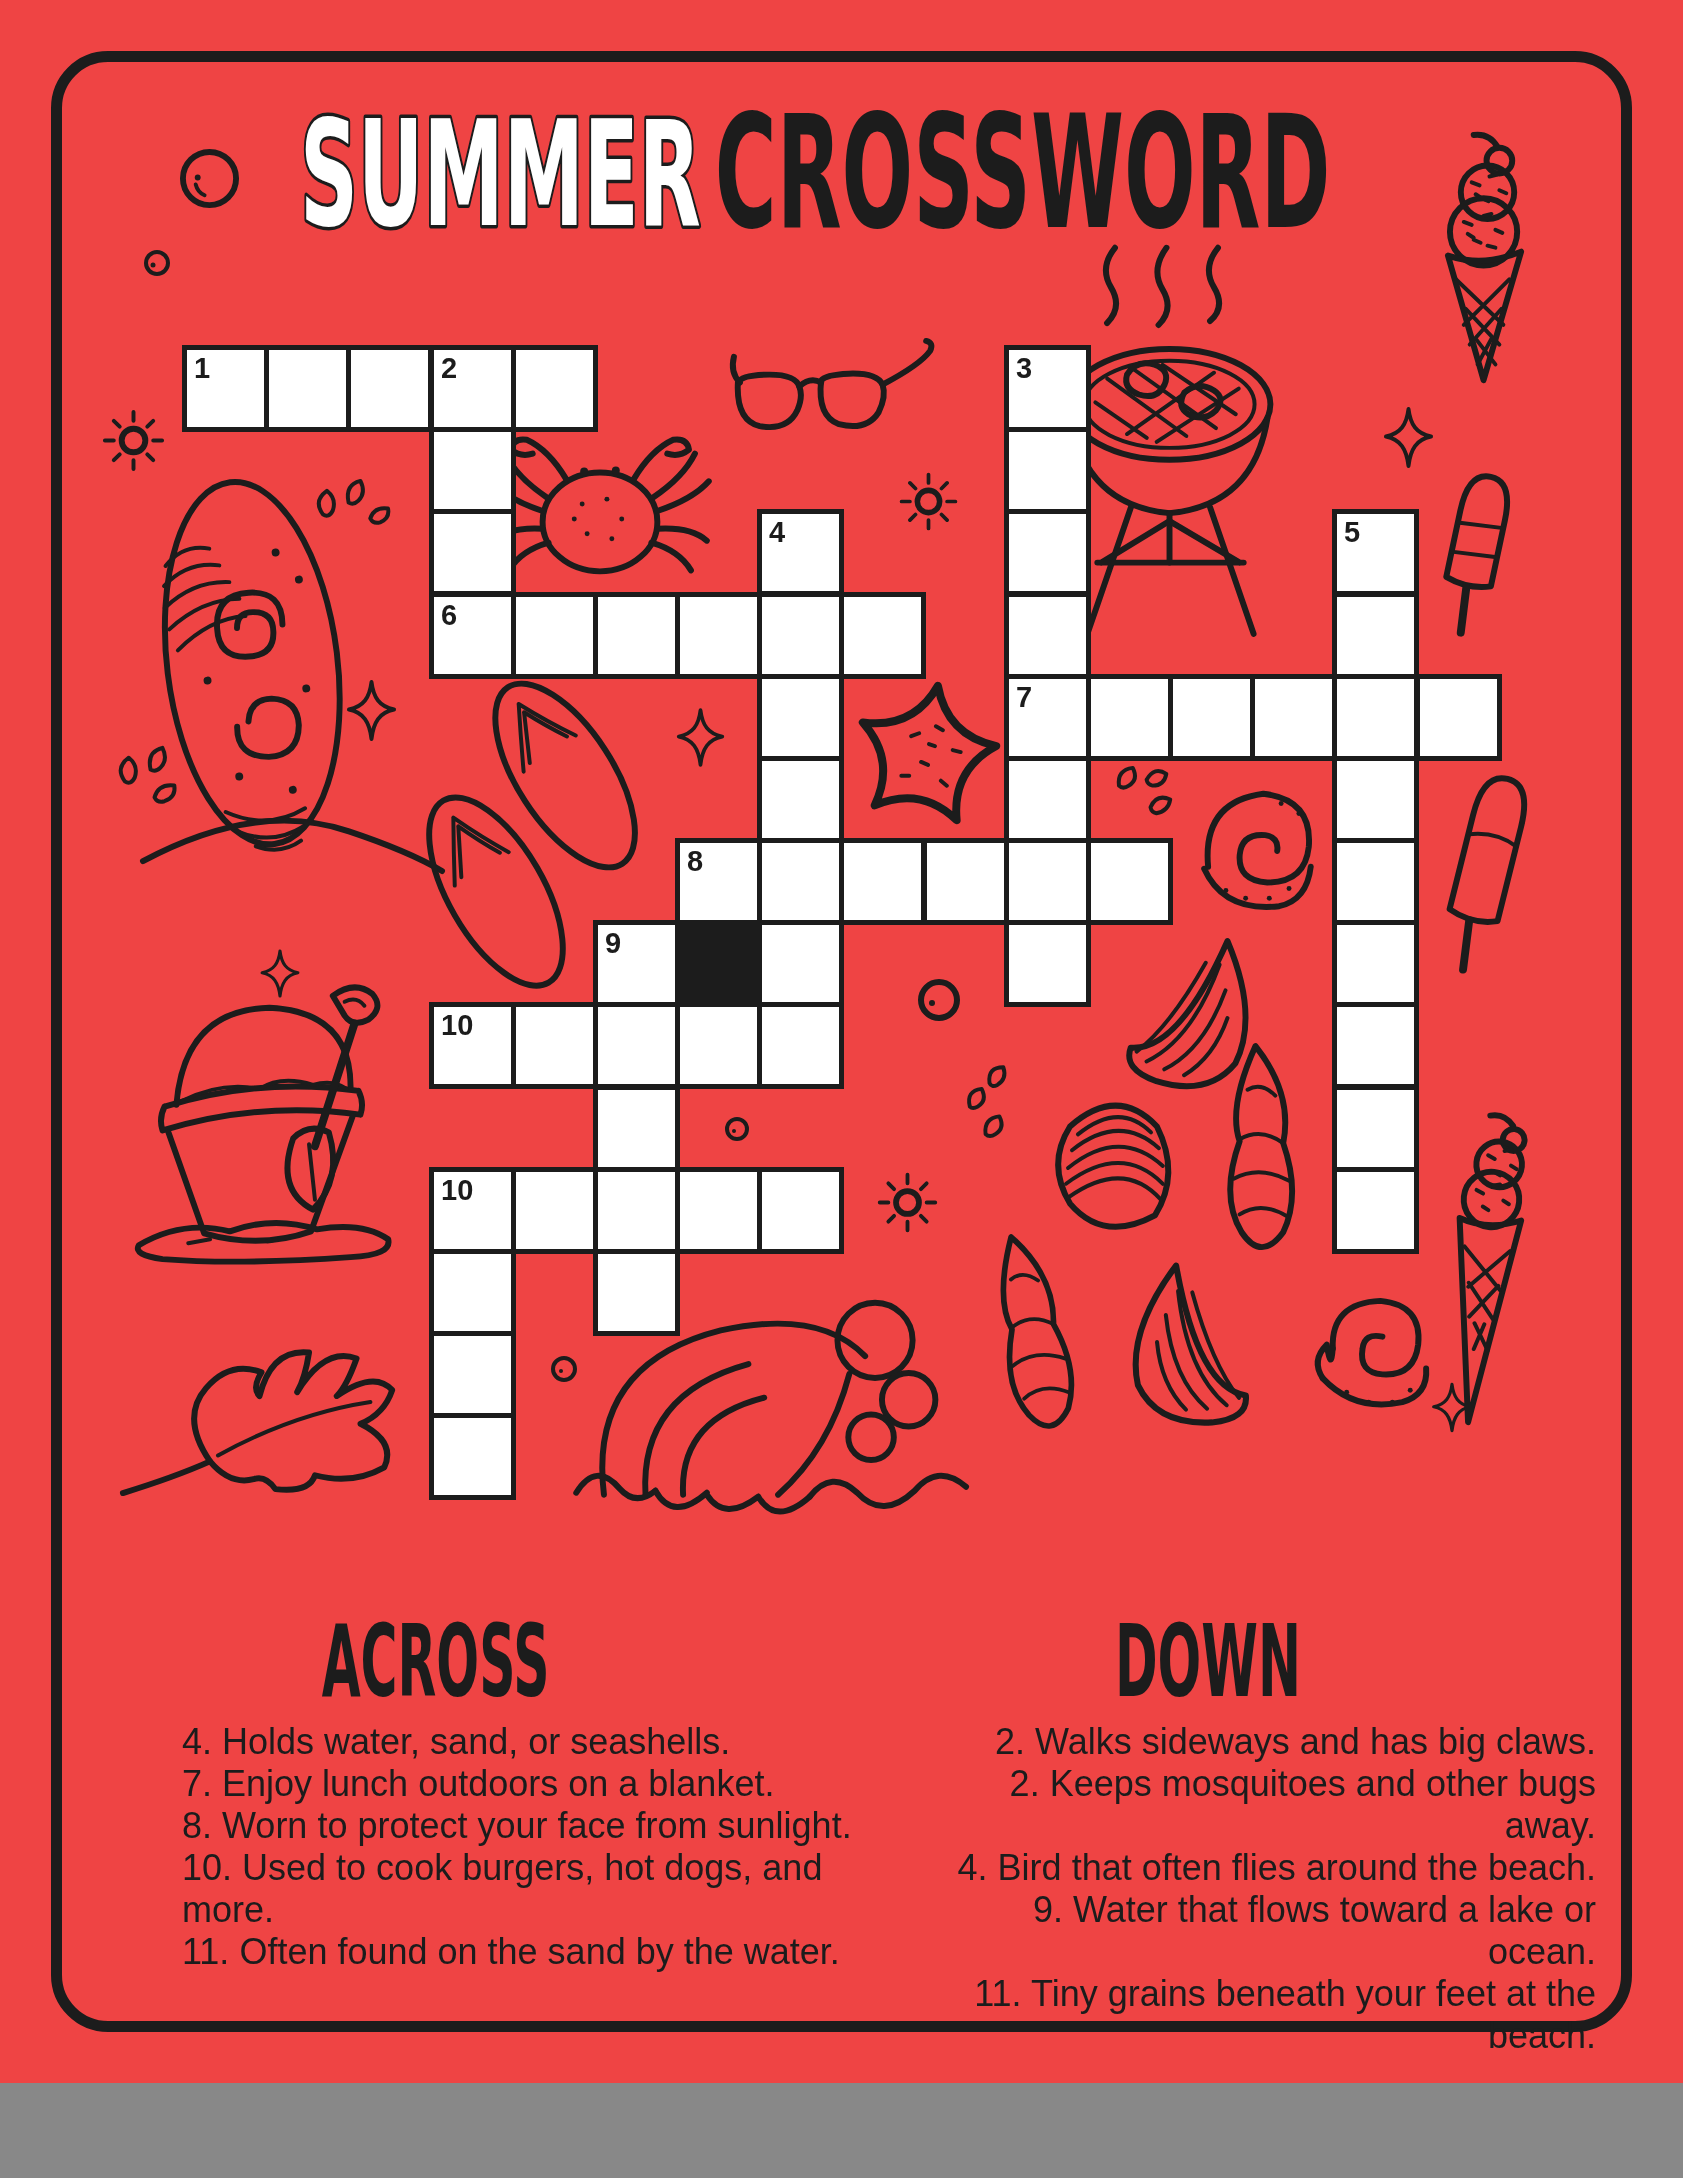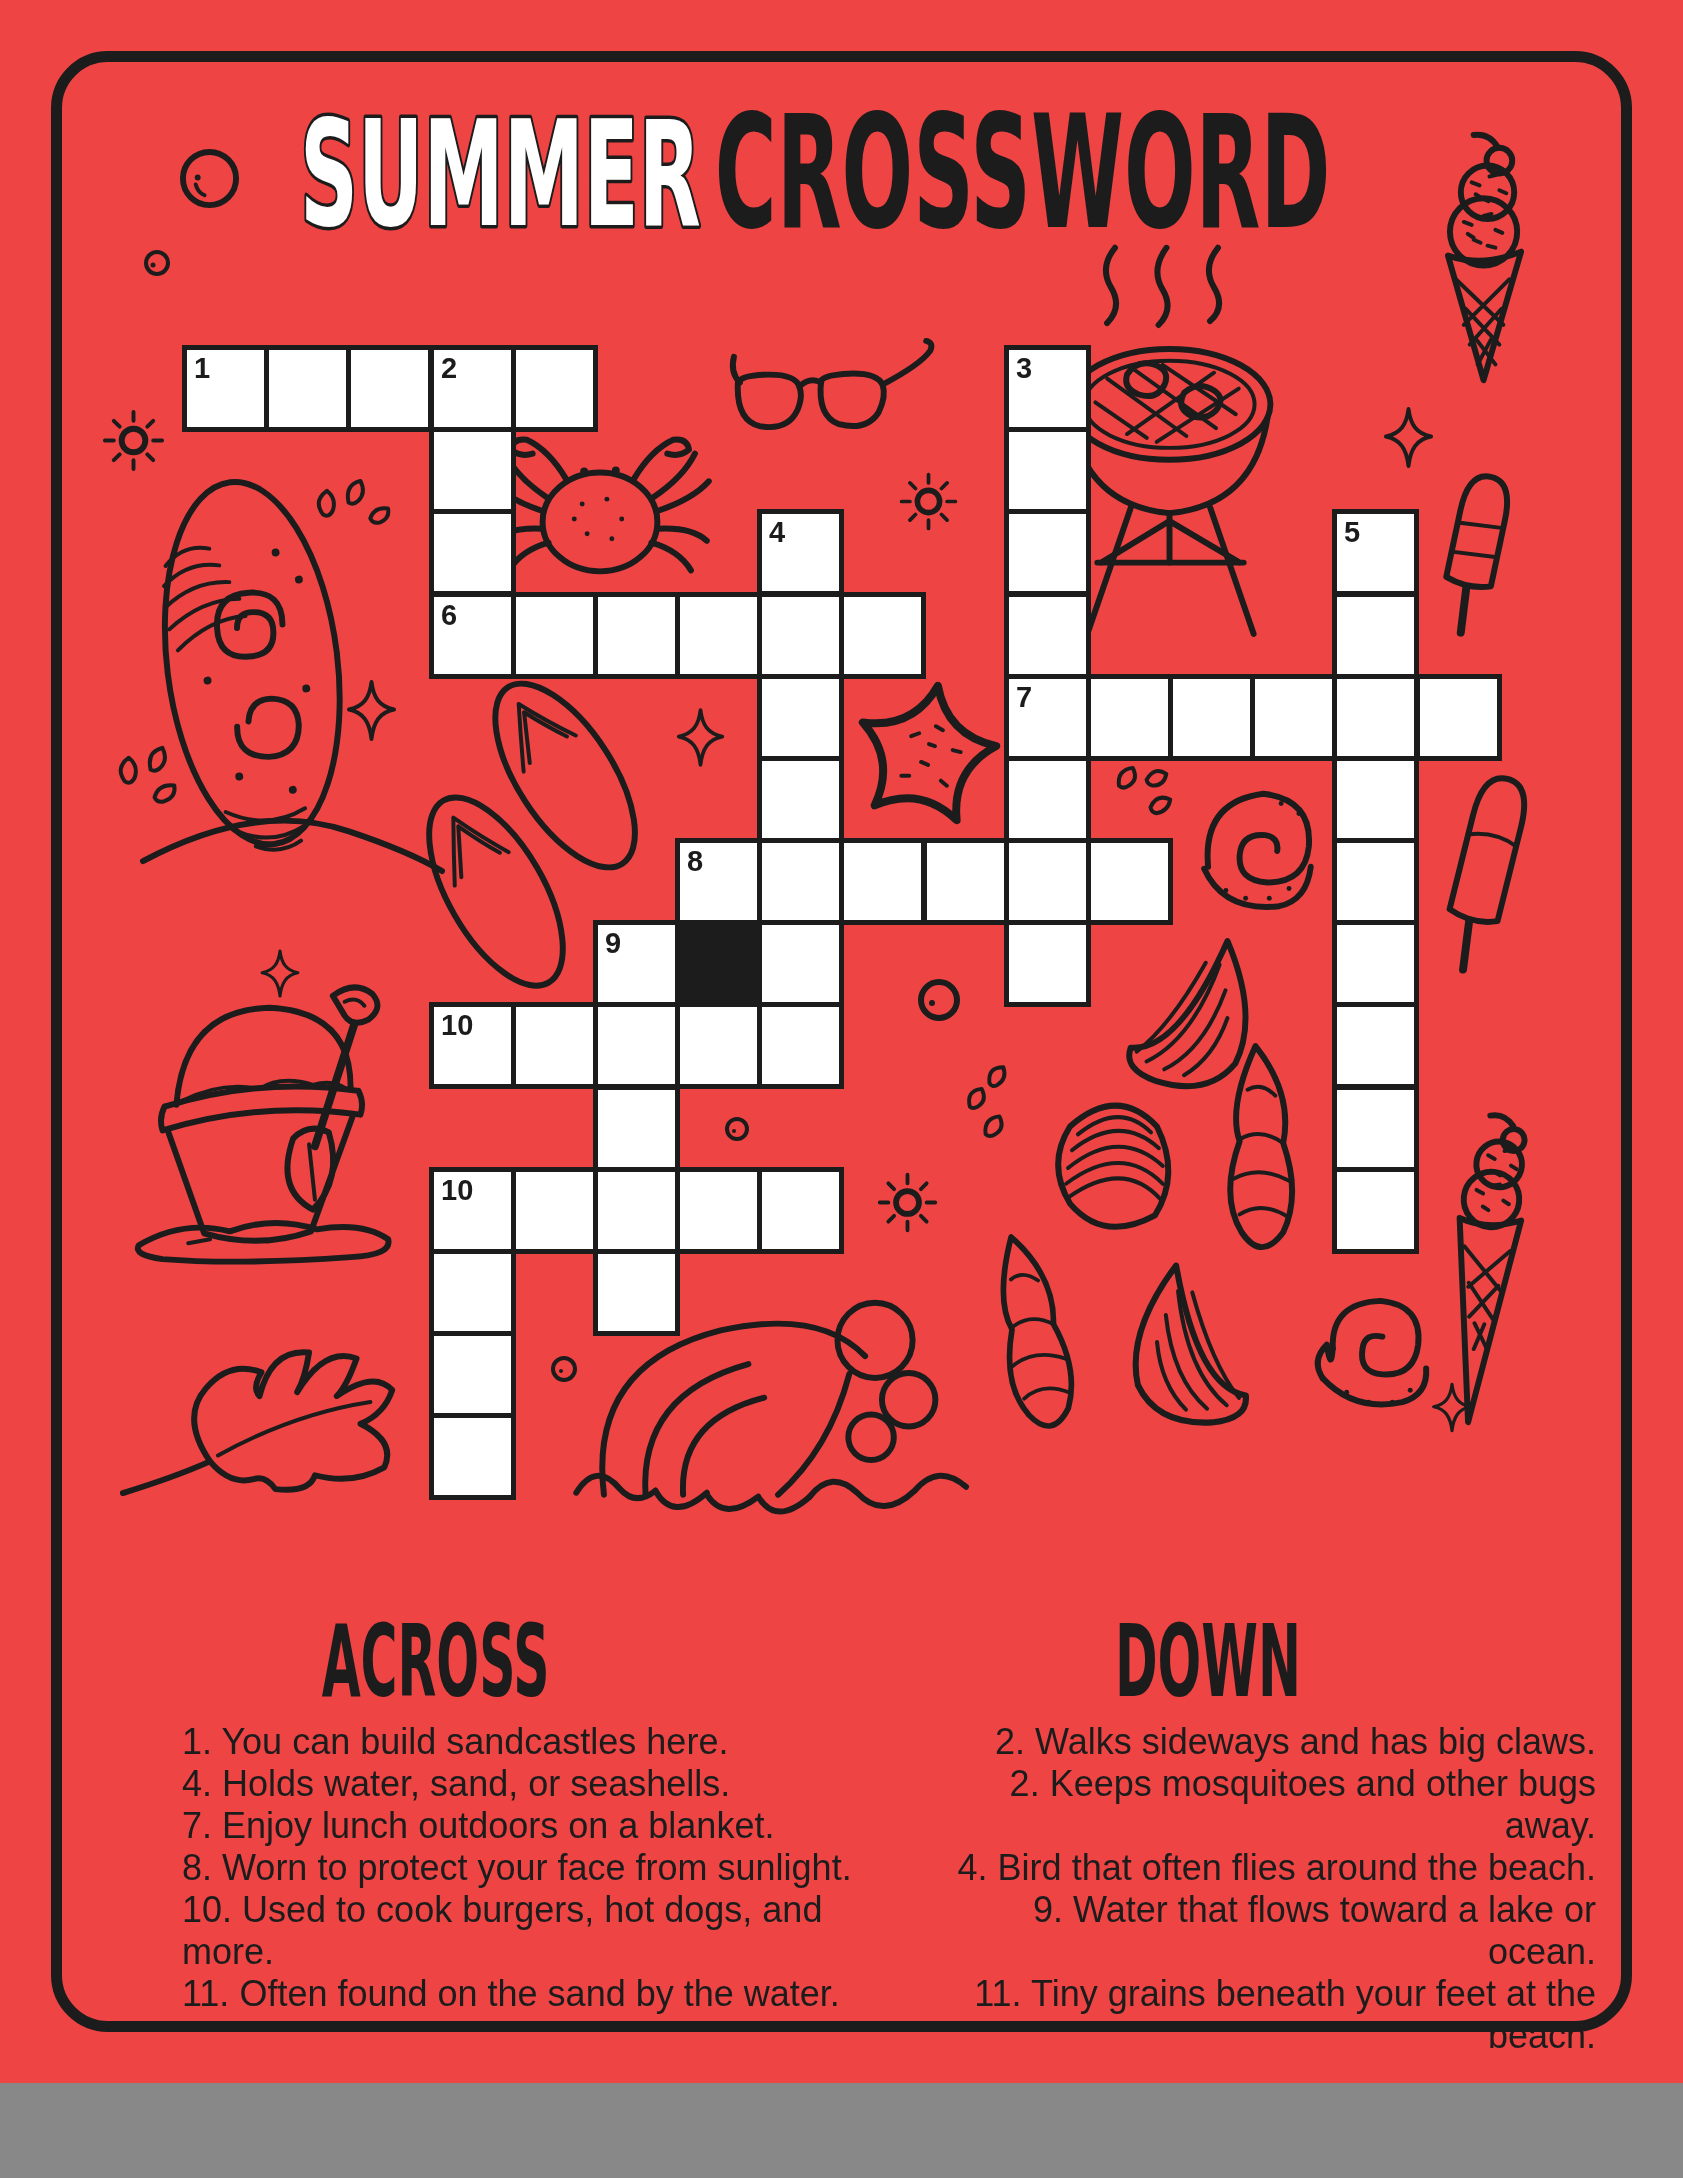--- a/index.html
+++ b/index.html
@@ -396,21 +396,20 @@
   </svg>
 
   <svg class="heading-svg" style="left:182px;top:1612px" width="515" height="109" viewBox="0 0 520 110">
     <text x="256" y="85" text-anchor="middle" font-size="100" textLength="230" lengthAdjust="spacingAndGlyphs">ACROSS</text>
   </svg>
   <svg class="heading-svg" style="left:903px;top:1612px" width="614" height="109" viewBox="0 0 620 110">
     <text x="308" y="85" text-anchor="middle" font-size="100" textLength="188" lengthAdjust="spacingAndGlyphs">DOWN</text>
   </svg>
 
   <div class="clue-list across">
-      <div class="clue">1. You can build sandcastles here.</div>
       <div class="clue">4. Holds water, sand, or seashells.</div>
       <div class="clue">7. Enjoy lunch outdoors on a blanket.</div>
       <div class="clue">8. Worn to protect your face from sunlight.</div>
       <div class="clue">10. Used to cook burgers, hot dogs, and
 more.</div>
       <div class="clue">11. Often found on the sand by the water.</div>
     </div>
   <div class="clue-list down">
       <div class="clue">2. Walks sideways and has big claws.</div>
       <div class="clue">2. Keeps mosquitoes and other bugs

